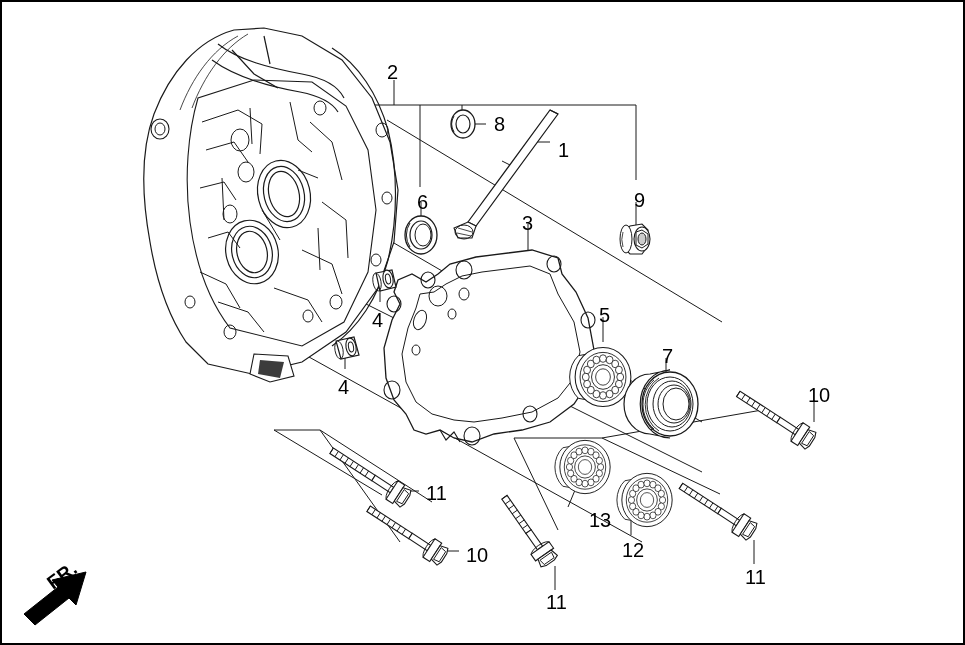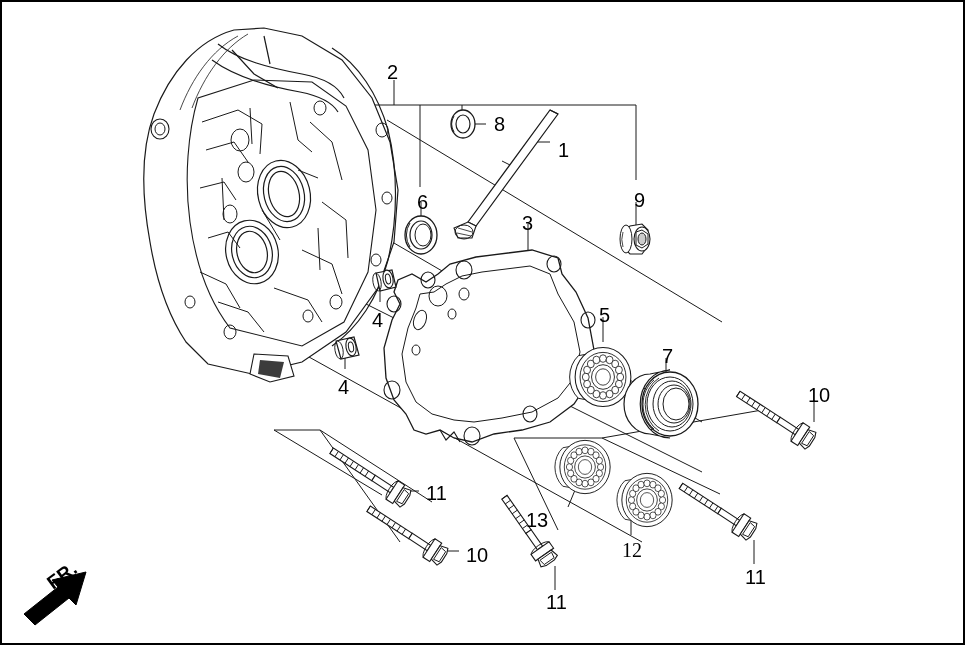--- a/index.html
+++ b/index.html
@@ -371,18 +371,18 @@
   <div class="callout" style="left:597px; top:303px;">5</div>
   <div class="callout" style="left:415px; top:190px;">6</div>
   <div class="callout" style="left:660px; top:344px;">7</div>
   <div class="callout" style="left:492px; top:112px;">8</div>
   <div class="callout" style="left:632px; top:188px;">9</div>
   <div class="callout" style="left:806px; top:383px;">10</div>
   <div class="callout" style="left:464px; top:543px;">10</div>
   <div class="callout" style="left:424px; top:481px;">11</div>
   <div class="callout" style="left:544px; top:590px;">11</div>
   <div class="callout" style="left:743px; top:565px;">11</div>
-  <div class="callout" style="left:620px; top:538px;font-family:Liberation Serif, serif;">12</div>
-  <div class="callout" style="left:524px; top:508px;">13</div>
+  <div class="callout" style="left:620px; top:538px;">12</div>
+  <div class="callout" style="left:587px; top:508px;">13</div>
 
   <div class="fr-label" style="left:54px; top:570px;">FR.</div>
 
 </div>
 
 </body></html>

